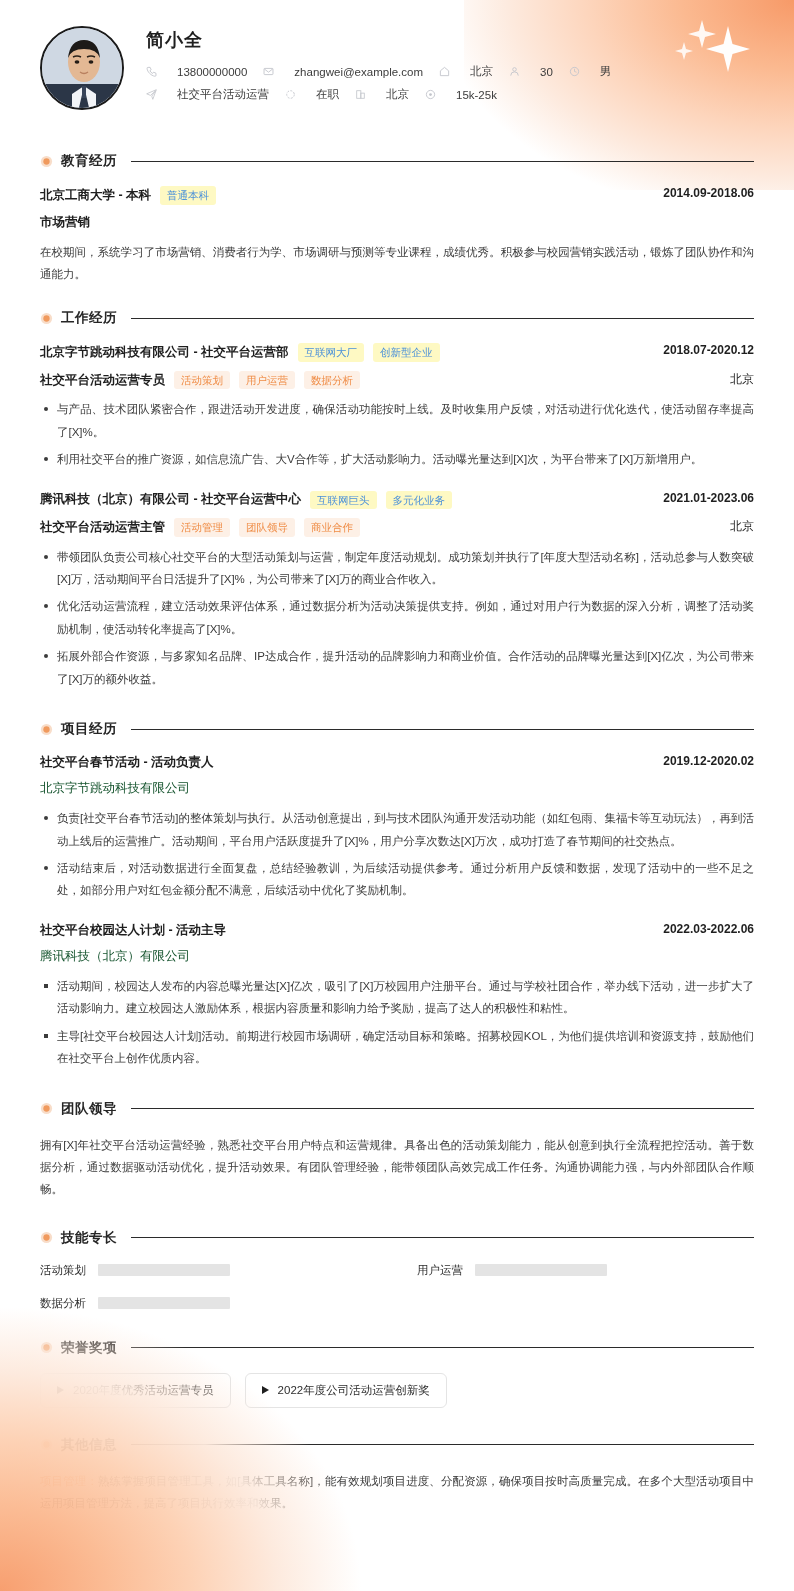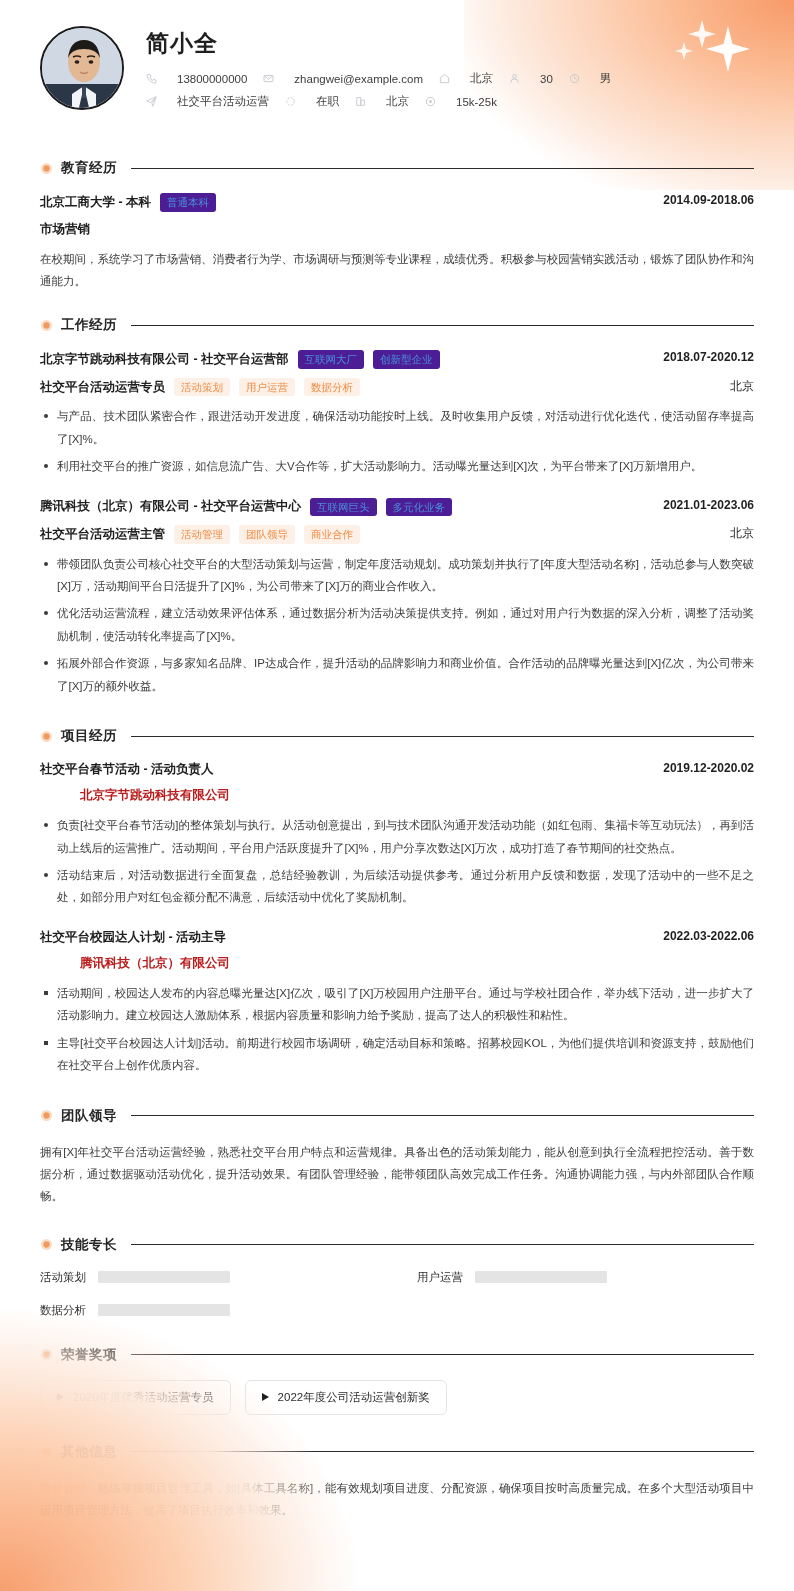--- a/index.html
+++ b/index.html
@@ -52,21 +52,21 @@
     border-radius: 50%;
     border: 2px solid #1b1b1b;
     overflow: hidden;
     flex: 0 0 auto;
     background: #dfe5ec;
     position: relative;
   }
   .avatar svg { display: block; }
   .ident { padding-top: 2px; }
   .name {
-    font-size: 23px;
+    font-size: 18px;
     font-weight: bold;
     color: #1f1f1f;
     letter-spacing: 1px;
     margin-bottom: 12px;
   }
   .meta-row {
     display: flex;
     flex-wrap: wrap;
     align-items: center;
     gap: 4px 7px;
@@ -110,31 +110,31 @@
     justify-content: space-between;
     gap: 10px;
     margin-bottom: 9px;
   }
   .line-left { display: flex; align-items: center; gap: 9px; flex-wrap: wrap; min-width: 0; }
   .org { font-size: 12.5px; font-weight: bold; color: #1f1f1f; }
   .role { font-size: 12.5px; font-weight: bold; color: #1f1f1f; }
   .date { font-size: 12px; font-weight: bold; color: #1f1f1f; white-space: nowrap; }
   .place { font-size: 12px; color: #1f1f1f; white-space: nowrap; }
   .major { font-size: 12.5px; font-weight: bold; color: #1f1f1f; margin-bottom: 10px; }
-  .subcorp { font-size: 12.5px; font-weight: bold; color: #b91c1c; margin-bottom: 10px; margin-left: 40px; }
+  .subcorp { font-size: 12.5px; font-weight: normal; color: #14532d; margin-bottom: 10px; }
 
   .tag {
     display: inline-block;
     font-size: 10.5px;
     line-height: 1;
     padding: 4px 7px;
     border-radius: 3px;
     white-space: nowrap;
   }
-  .tag.blue { background: #4c1d95; color: #4a90d9; }
+  .tag.blue { background: #fef9c3; color: #4a90d9; }
   .tag.orange { background: #fdf0e6; color: #ef8b44; }
 
   .desc {
     font-size: 11.5px;
     line-height: 1.95;
     color: #3b3b3b;
     text-align: justify;
   }
   ul.bullets { list-style: none; }
   ul.bullets li {

